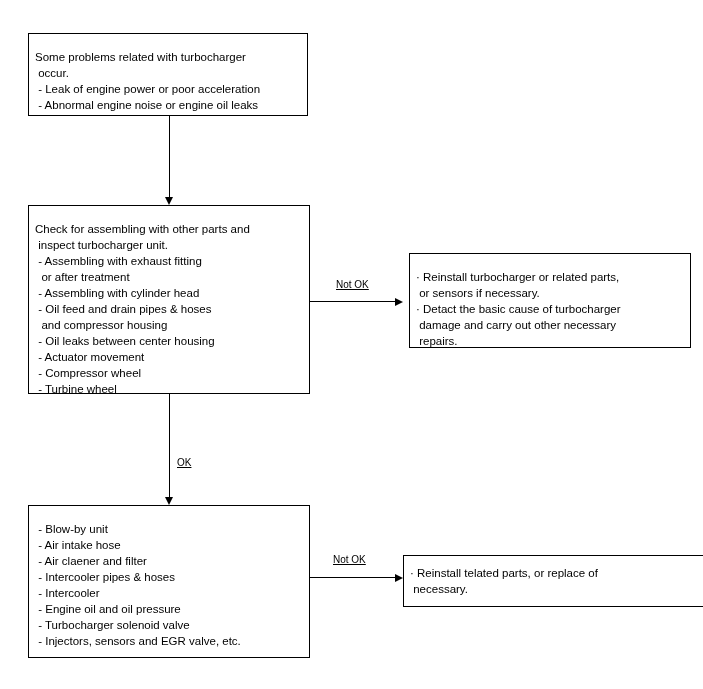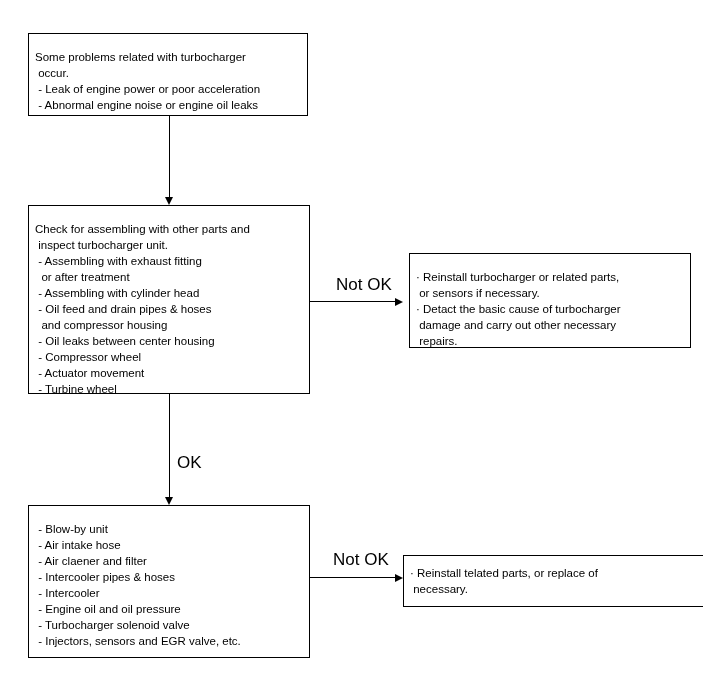--- a/index.html
+++ b/index.html
@@ -50,23 +50,24 @@
   .arrow-right {
     position: absolute;
     width: 0;
     height: 0;
     border-top: 4px solid transparent;
     border-bottom: 4px solid transparent;
     border-left: 8px solid #000000;
   }
   .edge-label {
     position: absolute;
-    font-size: 17px;
+    font-size: 10px;
     line-height: 14px;
     white-space: pre;
+    text-decoration: underline;
   }
 </style>
 </head>
 <body>
 
 <div class="canvas">
 
   <div class="fbox" style="left:28px; top:33px; width:280px; height:83px;">
     <div class="line">Some problems related with turbocharger</div>
     <div class="line"> occur.</div>
@@ -79,22 +80,22 @@
 
   <div class="fbox" style="left:28px; top:205px; width:282px; height:189px;">
     <div class="line">Check for assembling with other parts and</div>
     <div class="line"> inspect turbocharger unit.</div>
     <div class="line"> - Assembling with exhaust fitting</div>
     <div class="line">  or after treatment</div>
     <div class="line"> - Assembling with cylinder head</div>
     <div class="line"> - Oil feed and drain pipes &amp; hoses</div>
     <div class="line">  and compressor housing</div>
     <div class="line"> - Oil leaks between center housing</div>
+    <div class="line"> - Actuator movement</div>
     <div class="line"> - Compressor wheel</div>
-    <div class="line"> - Actuator movement</div>
     <div class="line"> - Turbine wheel</div>
   </div>
 
   <div class="edge-label" style="left:336px; top:278px;">Not OK</div>
   <div class="hline" style="left:310px; top:301px; width:86px;"></div>
   <div class="arrow-right" style="left:395px; top:298px;"></div>
 
   <div class="fbox" style="left:403px; top:253px; width:282px; height:95px;margin-left:6px;">
     <div class="line">· Reinstall turbocharger or related parts,</div>
     <div class="line"> or sensors if necessary.</div>

